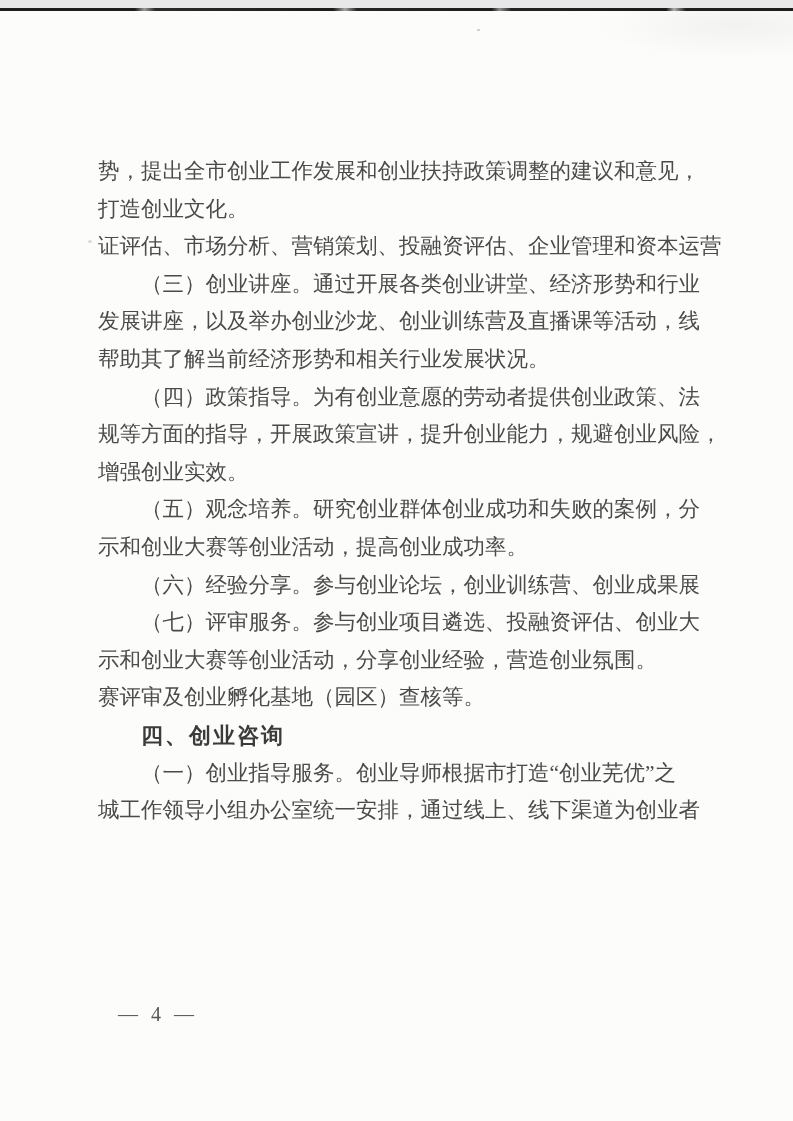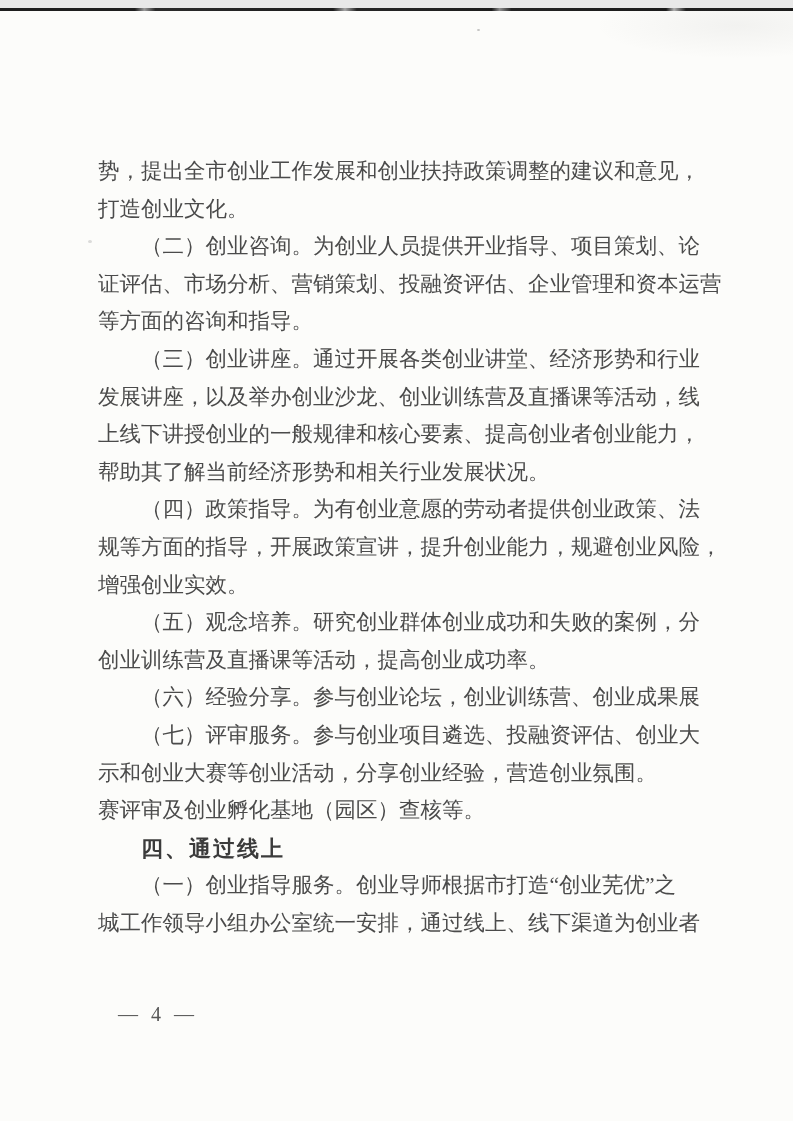--- a/index.html
+++ b/index.html
@@ -48,35 +48,32 @@
 
 <div class="page">
   <div class="scan-edge"></div>
   <div class="smudge"></div>
   <div class="speck-a"></div>
   <div class="speck-b"></div>
 
   <div class="body-text">
     <div class="line">势，提出全市创业工作发展和创业扶持政策调整的建议和意见，</div>
     <div class="line">打造创业文化。</div>
-    <div class="line indent">（二）创业咨询。为创业人员提供开业指导、项目策划、论</div>
     <div class="line">证评估、市场分析、营销策划、投融资评估、企业管理和资本运营</div>
-    <div class="line">等方面的咨询和指导。</div>
     <div class="line indent">（三）创业讲座。通过开展各类创业讲堂、经济形势和行业</div>
     <div class="line">发展讲座，以及举办创业沙龙、创业训练营及直播课等活动，线</div>
-    <div class="line">上线下讲授创业的一般规律和核心要素、提高创业者创业能力，</div>
     <div class="line">帮助其了解当前经济形势和相关行业发展状况。</div>
     <div class="line indent">（四）政策指导。为有创业意愿的劳动者提供创业政策、法</div>
     <div class="line">规等方面的指导，开展政策宣讲，提升创业能力，规避创业风险，</div>
     <div class="line">增强创业实效。</div>
     <div class="line indent">（五）观念培养。研究创业群体创业成功和失败的案例，分</div>
-    <div class="line">创业训练营及直播课等活动，提高创业成功率。</div>
+    <div class="line">示和创业大赛等创业活动，提高创业成功率。</div>
     <div class="line indent">（六）经验分享。参与创业论坛，创业训练营、创业成果展</div>
     <div class="line indent">（七）评审服务。参与创业项目遴选、投融资评估、创业大</div>
     <div class="line">示和创业大赛等创业活动，分享创业经验，营造创业氛围。</div>
     <div class="line">赛评审及创业孵化基地（园区）查核等。</div>
-    <div class="line indent heading">四、通过线上</div>
+    <div class="line indent heading">四、创业咨询</div>
     <div class="line indent">（一）创业指导服务。创业导师根据市打造“创业芜优”之</div>
     <div class="line">城工作领导小组办公室统一安排，通过线上、线下渠道为创业者</div>
   </div>
 
   <div class="page-number">— 4 —</div>
 </div>
 
 </body></html>

